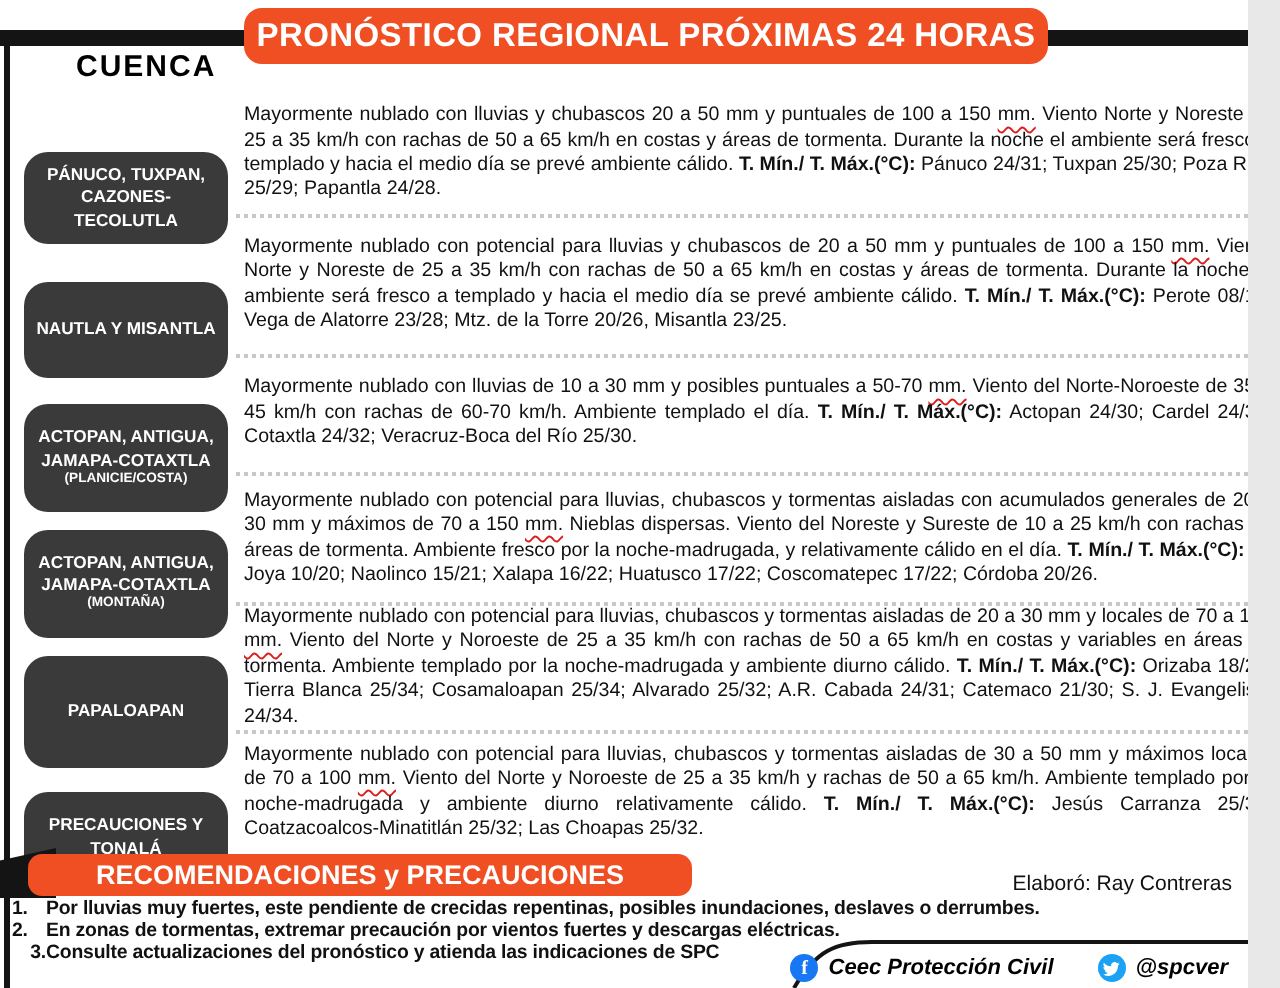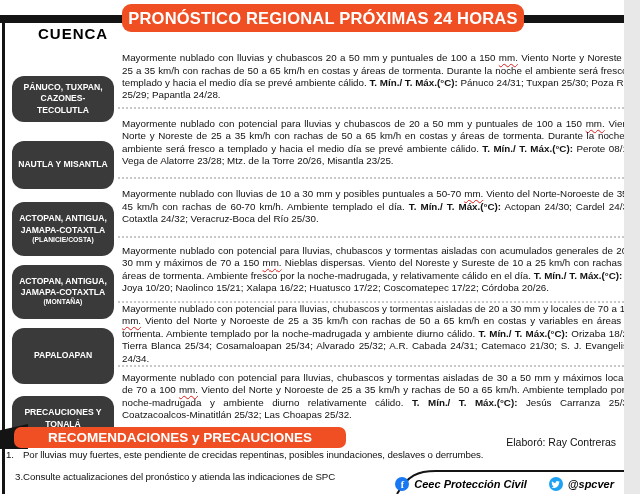--- a/index.html
+++ b/index.html
@@ -34,21 +34,21 @@
   .sep{position:absolute;left:118px;width:518px;height:0;border-top:2px dotted #c8c8c8;}
   .s1{top:107px;} .s2{top:177px;} .s3{top:236px;} .s4{top:301px;} .s5{top:365px;}
 
   
   .rec-wedge{position:absolute;left:0;top:424px;width:28px;height:25px;background:#141414;
         clip-path:polygon(0 25%,100% 0,100% 100%,0 100%);}
   .rec-banner{position:absolute;left:14px;top:427px;width:332px;height:21px;background:var(--accent);
         border-radius:7px;display:flex;align-items:center;justify-content:center;
         color:#fff;font-weight:bold;font-size:13.5px;white-space:nowrap;text-align:right;}
   .author{position:absolute;right:8px;top:436px;font-size:10.5px;font-weight:normal;padding-left:12px;}
-  .rec-item{position:absolute;left:6px;font-size:9.7px;font-weight:normal;letter-spacing:-.1px;white-space:nowrap;}
+  .rec-item{position:absolute;left:6px;font-size:9.7px;font-weight:bold;letter-spacing:-.1px;white-space:nowrap;}
   .rec-num{display:inline-block;width:17px;}
   .ri1{top:449px;} .ri2{top:460px;} .ri3{top:471px;text-align:right;}
 
   
   .footer-curve{position:absolute;left:380px;top:460px;width:260px;height:34px;}
   .social{position:absolute;right:10px;bottom:3px;display:flex;align-items:center;gap:22px;}
   .social-link{display:flex;align-items:center;gap:5px;}
   .icon-circle{width:14px;height:14px;border-radius:50%;display:flex;align-items:center;justify-content:center;flex:none;}
   .fb{background:var(--fb);color:#fff;font-weight:bold;font-size:10px;font-family:"Liberation Serif",serif;}
   .tw{background:var(--tw);}
@@ -118,20 +118,23 @@
     <div class="forecast-text"><span class="seg-n">Mayormente nublado con potencial para lluvias, chubascos y tormentas aisladas de 30 a 50 mm y máximos locales de 70 a 100 </span><span class="seg-m">mm.</span><span class="seg-n"> Viento del Norte y Noroeste de 25 a 35 km/h y rachas de 50 a 65 km/h. Ambiente templado por la noche-madrugada y ambiente diurno relativamente cálido. </span><span class="seg-b">T. Mín./ T. Máx.(°C):</span><span class="seg-n"> Jesús Carranza 25/32; Coatzacoalcos-Minatitlán 25/32; Las Choapas 25/32.</span></div>
   </div>
 
   <div class="rec-wedge"></div>
   <div class="rec-banner">RECOMENDACIONES y PRECAUCIONES</div>
   <div class="author">Elaboró: Ray Contreras</div>
 
   <div class="rec-item ri1">
     <span class="rec-num">1.</span><span>Por lluvias muy fuertes, este pendiente de crecidas repentinas, posibles inundaciones, deslaves o derrumbes.</span>
   </div>
+  <div class="rec-item ri2">
+    <span class="rec-num">2.</span><span>En zonas de tormentas, extremar precaución por vientos fuertes y descargas eléctricas.</span>
+  </div>
   <div class="rec-item ri3">
     <span class="rec-num">3.</span><span>Consulte actualizaciones del pronóstico y atienda las indicaciones de SPC</span>
   </div>
 
   <svg class="footer-curve" viewBox="0 0 260 34">
     <path d="M260 11 L56 11 C38 11 28 15 17 34" fill="none" stroke="#141414" stroke-width="2"></path>
   </svg>
 
   <div class="social">
     <div class="social-link">

